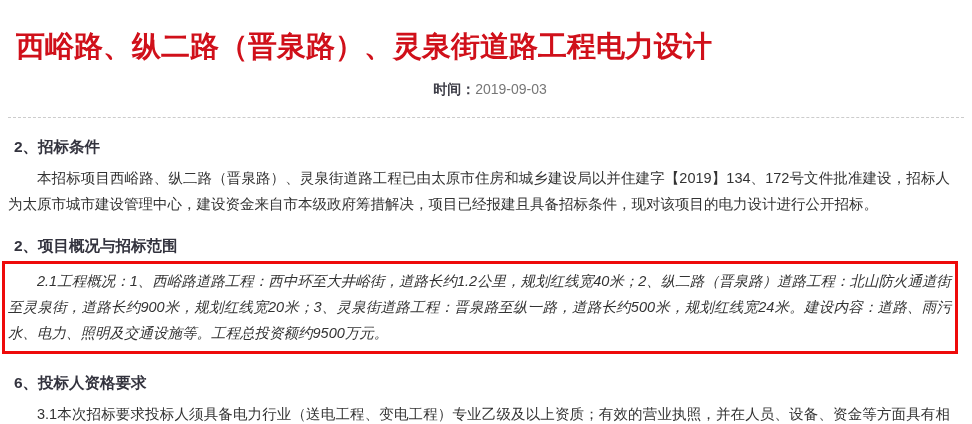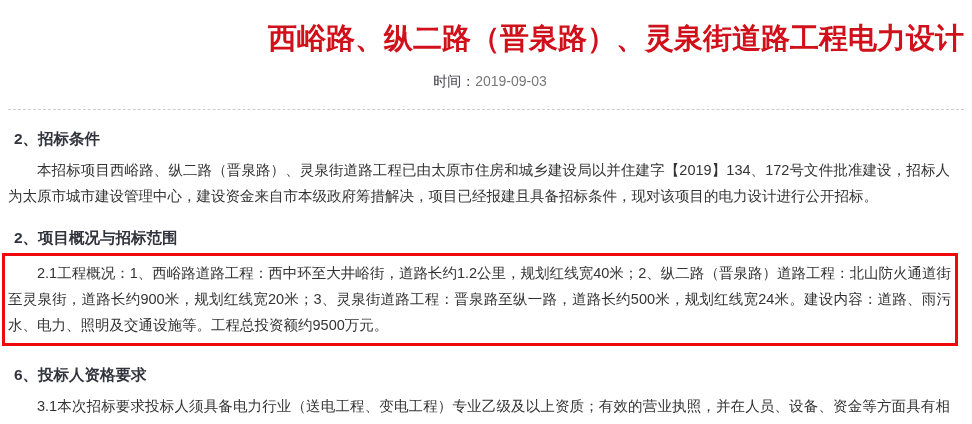--- a/index.html
+++ b/index.html
@@ -5,37 +5,37 @@
   html, body { margin: 0; padding: 0; background: #fff; }
   body { font-family: "Liberation Sans", "DejaVu Sans", sans-serif; }
   .page {
     width: 972px;
     min-height: 424px;
     box-sizing: border-box;
     background: #fff;
     overflow: hidden;
   }
   .title {
-    margin: 8px;
+    margin: 16px;
     padding-top: 12px;
-    text-align: right;
+    text-align: left;
     font-size: 29px;
     line-height: 36px;
     font-weight: bold;
     color: var(--title-red, #d0101a);
   }
   .meta {
     margin-top: 17px;
     display: flex;
     justify-content: center;
     align-items: center;
     gap: 34px;
     font-size: 14px;
   }
-  .meta-label { font-weight: normal; color: #3c3c46; padding-left: 8px; }
+  .meta-label { font-weight: bold; color: #3c3c46; padding-left: 8px; }
   .meta-value { color: var(--date-gray, #777); margin-top: 43px; }
   .font-switch { color: var(--link-blue, #4a708f); letter-spacing: 2px; }
   .size-link {
     color: var(--link-blue, #4a708f);
     cursor: pointer;
     text-decoration: none;
     margin: 0 2px;
   }
   .divider {
     border-top: 1px dashed var(--divider-gray, #ccc);
@@ -58,21 +58,21 @@
     margin: 8px 0 0 0;
     text-indent: 2em;
     line-height: 26px;
     text-align: justify;
   }
   .highlight-box {
     border: 3px solid var(--box-border-red, #ee0a0a);
     margin: 5px -8px 0 -6px;
     padding: 4px 4px 5px 3px;
   }
-  .highlight-box .para { margin: 0; }
+  .highlight-box .para { margin: 0; font-style: italic; }
 </style>
 </head>
 <body>
 
 <div class="page">
 
   <h1 class="title">西峪路、纵二路（晋泉路）、灵泉街道路工程电力设计</h1>
 
   <div class="meta">
     <span class="meta-group">

